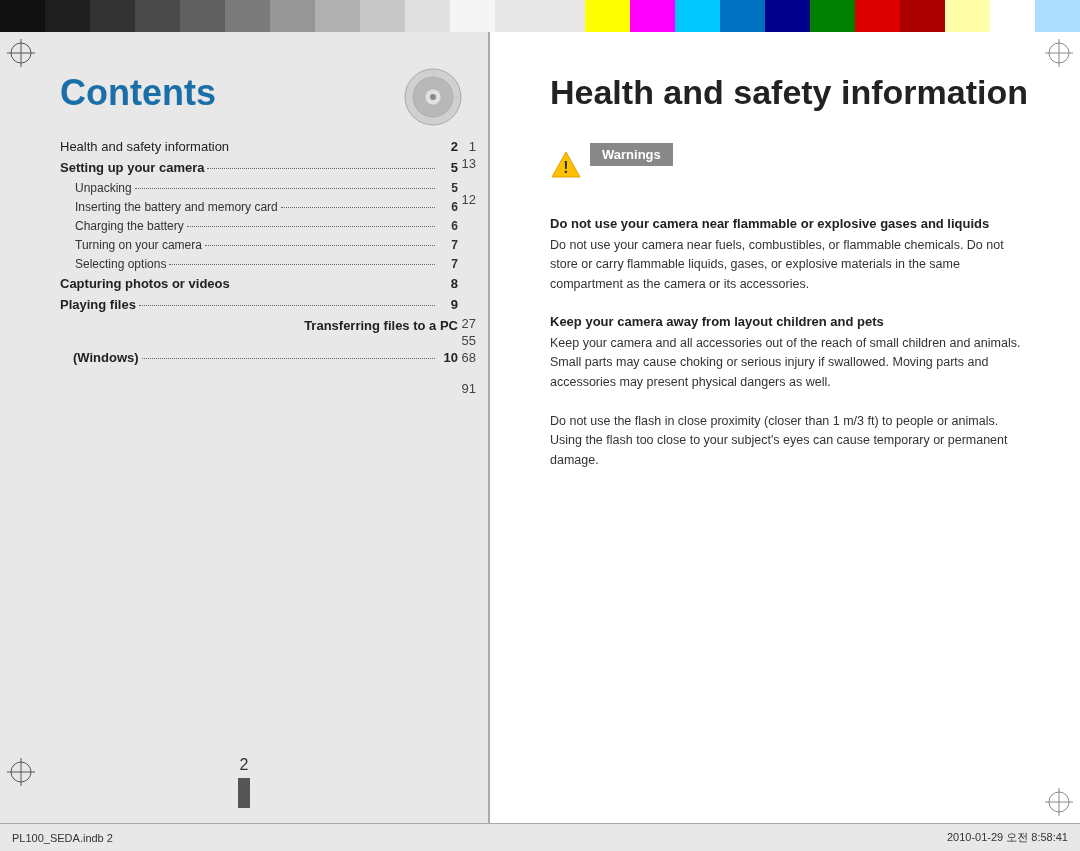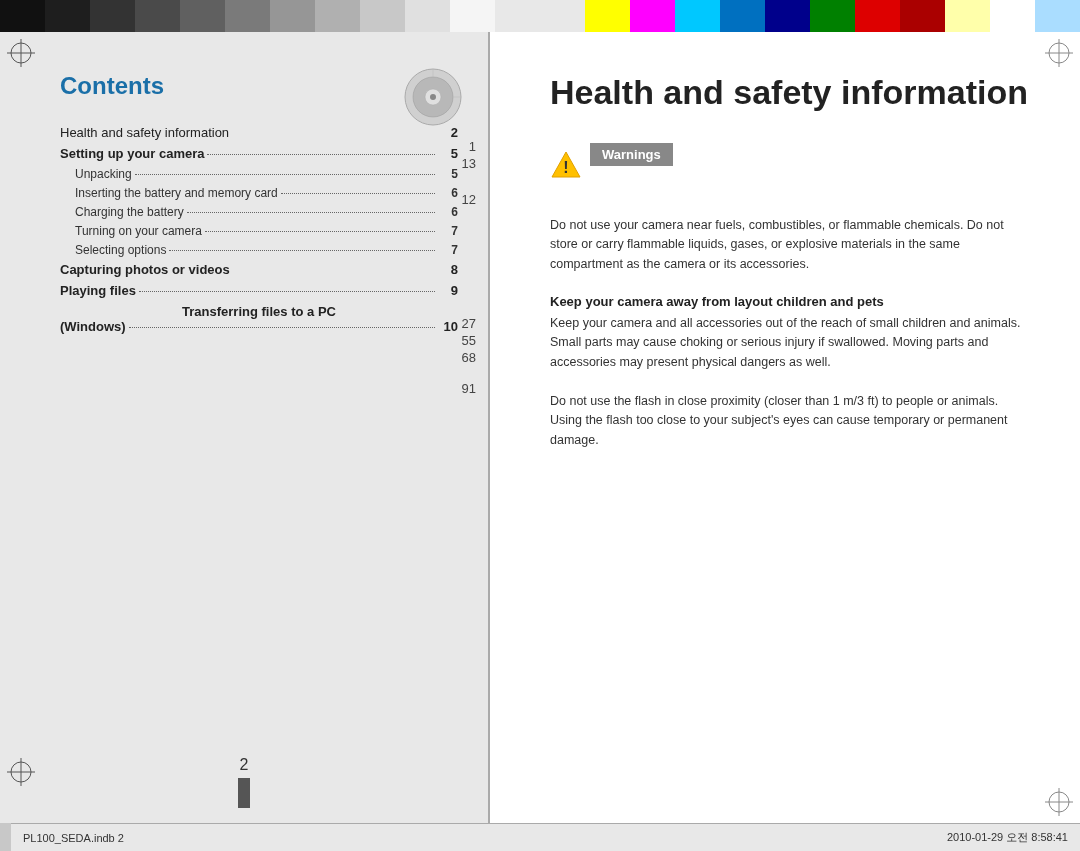--- a/index.html
+++ b/index.html
@@ -25,21 +25,21 @@
     }
 
     .color-swatch {
       flex: 1;
     }
 
     
     .bottom-bar {
       position: absolute;
       bottom: 0;
-      left: 11px;
+      left: 0;
       right: 0;
       height: 28px;
       background: #e8e8e8;
       display: flex;
       align-items: center;
       justify-content: space-between;
       padding: 0 12px;
       font-size: 11px;
       color: #333;
       border-top: 1px solid #aaa;
@@ -67,21 +67,21 @@
     
     .right-page {
       flex: 1;
       background: white;
       position: relative;
       padding: 40px 50px 40px 60px;
     }
 
     
     .contents-title {
-      font-size: 24px;
+      font-size: 36px;
       font-weight: bold;
       color: #1a6fa8;
       margin-bottom: 25px;
     }
 
     .toc-entry {
       display: flex;
       justify-content: space-between;
       align-items: baseline;
       margin-bottom: 6px;
@@ -348,21 +348,21 @@
 
     <div class="toc-entry bold-entry">
       <div class="toc-label">
         <span class="toc-text">Playing files</span>
         <span class="toc-dots"></span>
       </div>
       <span class="toc-num">9</span>
     </div>
 
     <div class="toc-entry bold-entry" style="align-items: flex-start;">
-      <div class="toc-label" style="align-items: center; flex-direction: column; gap:0;">
+      <div class="toc-label" style="align-items: flex-end; flex-direction: column; gap:17px;margin-left:13px;">
         <span style="font-size:13px; font-weight:bold;">Transferring files to a PC</span>
         <div style="display:flex; align-items:baseline; width:100%;">
           <span style="font-size:13px; font-weight:bold;">(Windows)</span>
           <span class="toc-dots"></span>
           <span class="toc-num">10</span>
         </div>
       </div>
     </div>
 
 
@@ -415,20 +415,21 @@
           <polygon points="16,3 30,28 2,28" fill="#ffc000" stroke="#e0a000" stroke-width="1"></polygon>
           <text x="16" y="24" text-anchor="middle" font-size="16" font-weight="bold" fill="#333">!</text>
         </svg>
       </div>
       <div class="warning-badge">
         <span>Warnings</span>
       </div>
     </div>
 
     <div class="safety-section">
+      <p class="safety-heading" style="font-weight:bold;">Do not use your camera near flammable or explosive gases and liquids</p>
       <p class="safety-text">Do not use your camera near fuels, combustibles, or flammable chemicals. Do not store or carry flammable liquids, gases, or explosive materials in the same compartment as the camera or its accessories.</p>
     </div>
 
     <div class="safety-section">
       <p class="safety-heading">Keep your camera away from layout children and pets</p>
       <p class="safety-text">Keep your camera and all accessories out of the reach of small children and animals. Small parts may cause choking or serious injury if swallowed. Moving parts and accessories may present physical dangers as well.</p>
     </div>
 
     <div class="safety-section">
       <p class="safety-text">Do not use the flash in close proximity (closer than 1 m/3 ft) to people or animals. Using the flash too close to your subject's eyes can cause temporary or permanent damage.</p>

